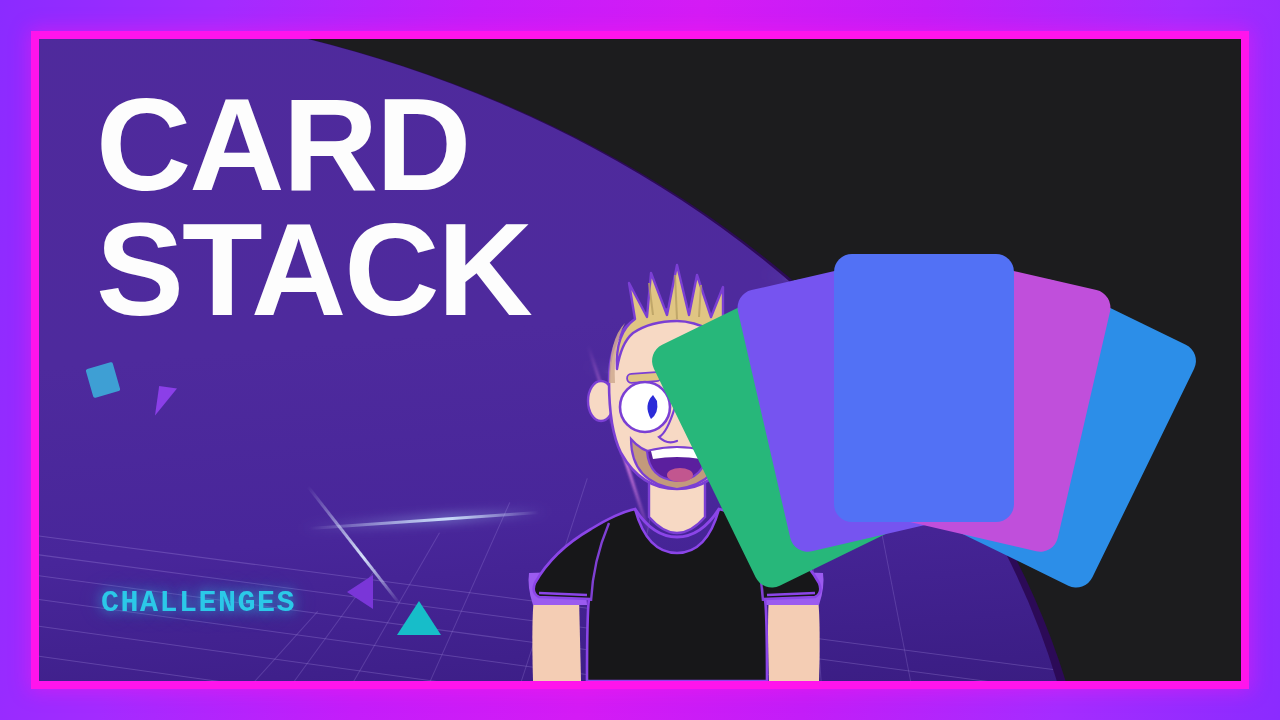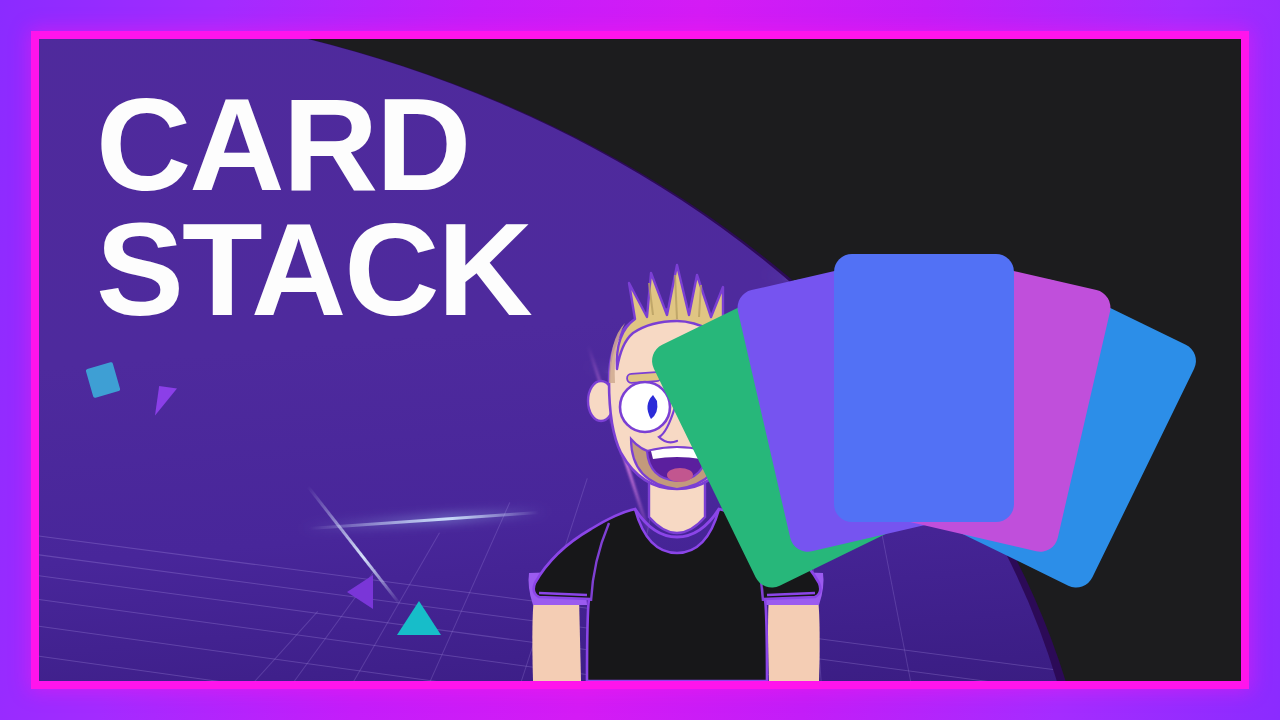--- a/index.html
+++ b/index.html
@@ -291,20 +291,21 @@
       <div class="card" style="background:#2c8ee8; transform:translate(62px,22px) rotate(26deg); z-index:1;"></div>
       <div class="card" style="background:#7654f0; transform:translate(-33px,6px) rotate(-13deg); z-index:2;"></div>
       <div class="card" style="background:#c04fdb; transform:translate(33px,6px) rotate(13deg); z-index:2;"></div>
       <div class="card" style="background:#5271f5; transform:translate(0px,-6px) rotate(0deg); z-index:3;"></div>
     </div>
 
     <div class="title">CARD
 STACK</div>
 
     <div class="logo">
+      <div class="logo-challenges">CHALLENGES</div>
     </div>
 
     <div class="avatar">
       <svg viewBox="0 0 320 420" width="320" height="420">
 
         <g>
 
           <path d="M18 330 Q14 350 16 420 L64 420 L62 336 Z" fill="#f4cdb4"></path>
           <path d="M252 336 Q250 360 252 420 L302 420 Q304 352 300 330 Z" fill="#f4cdb4"></path>
 

